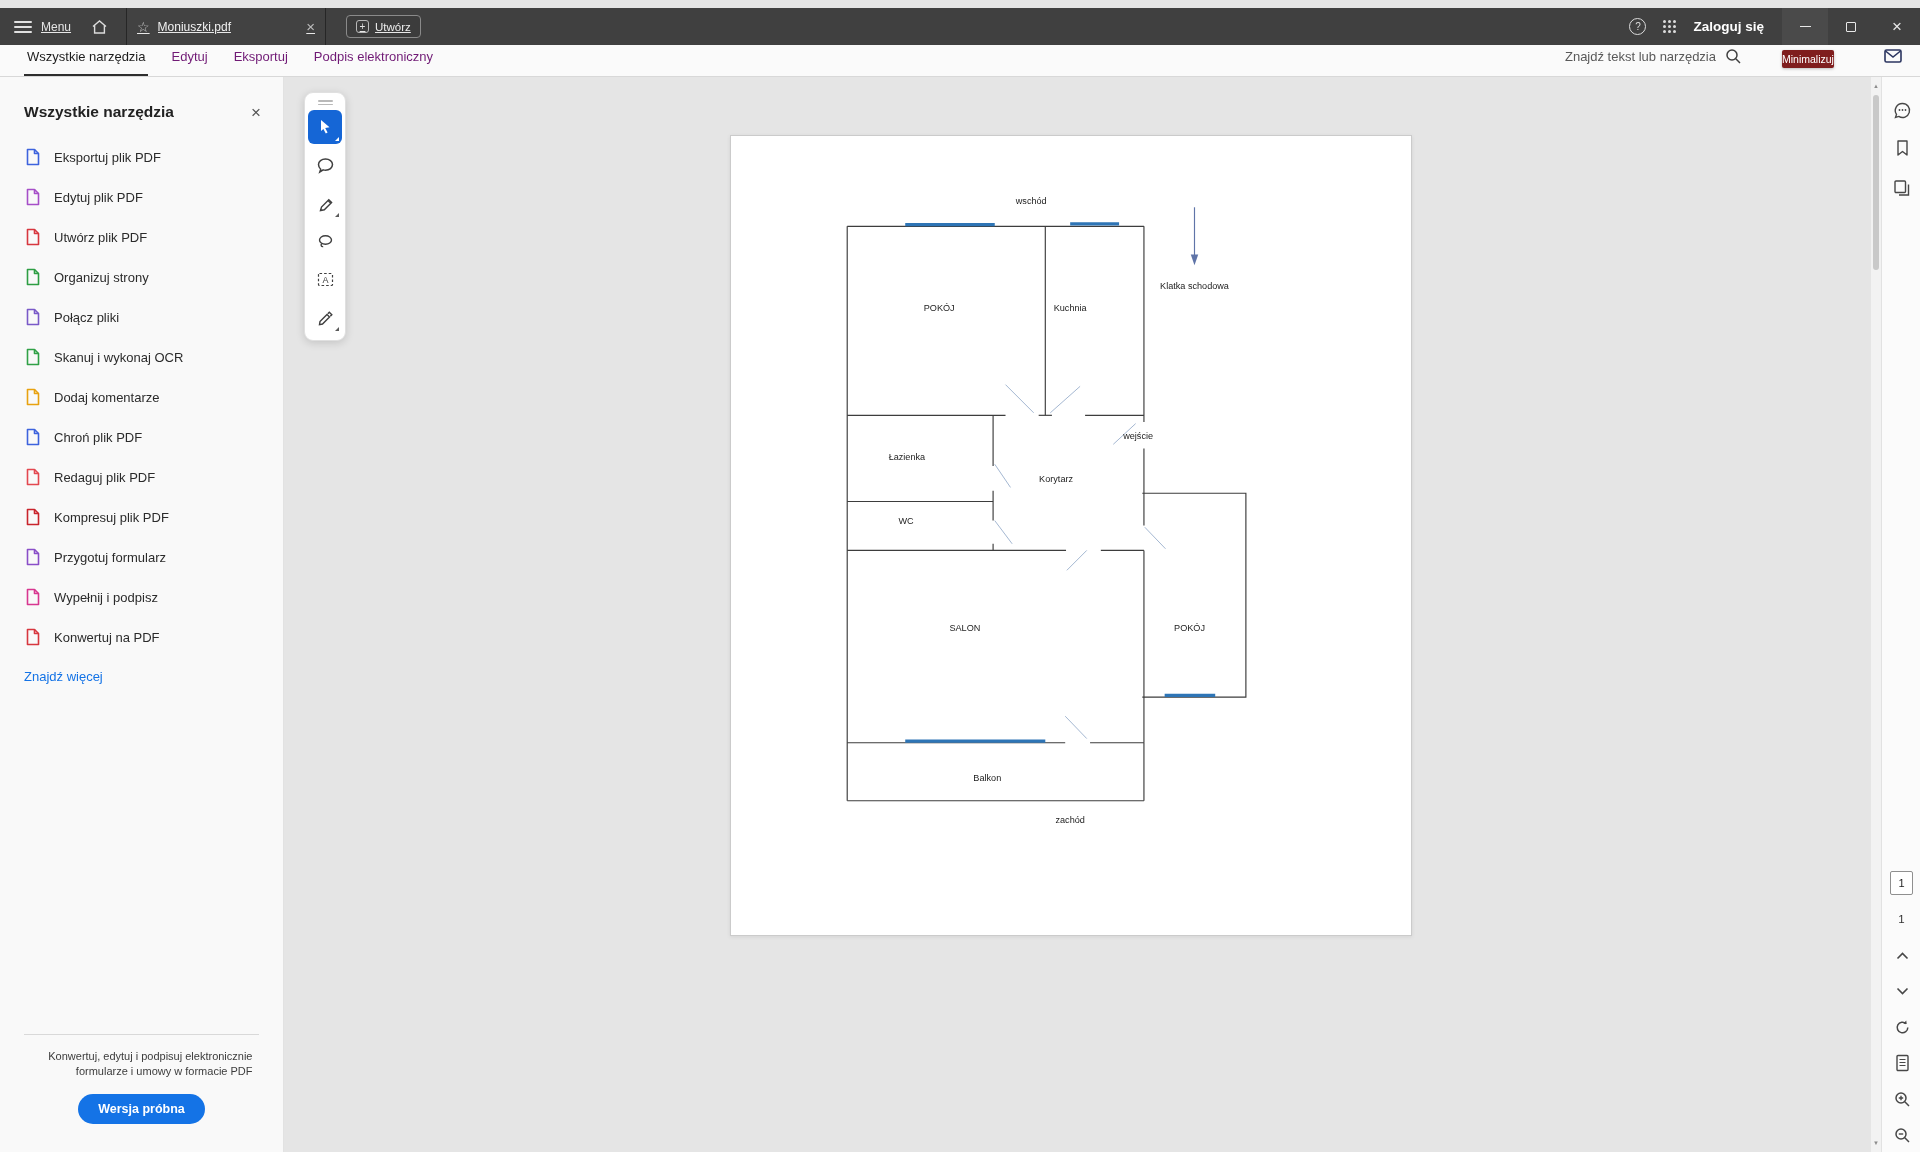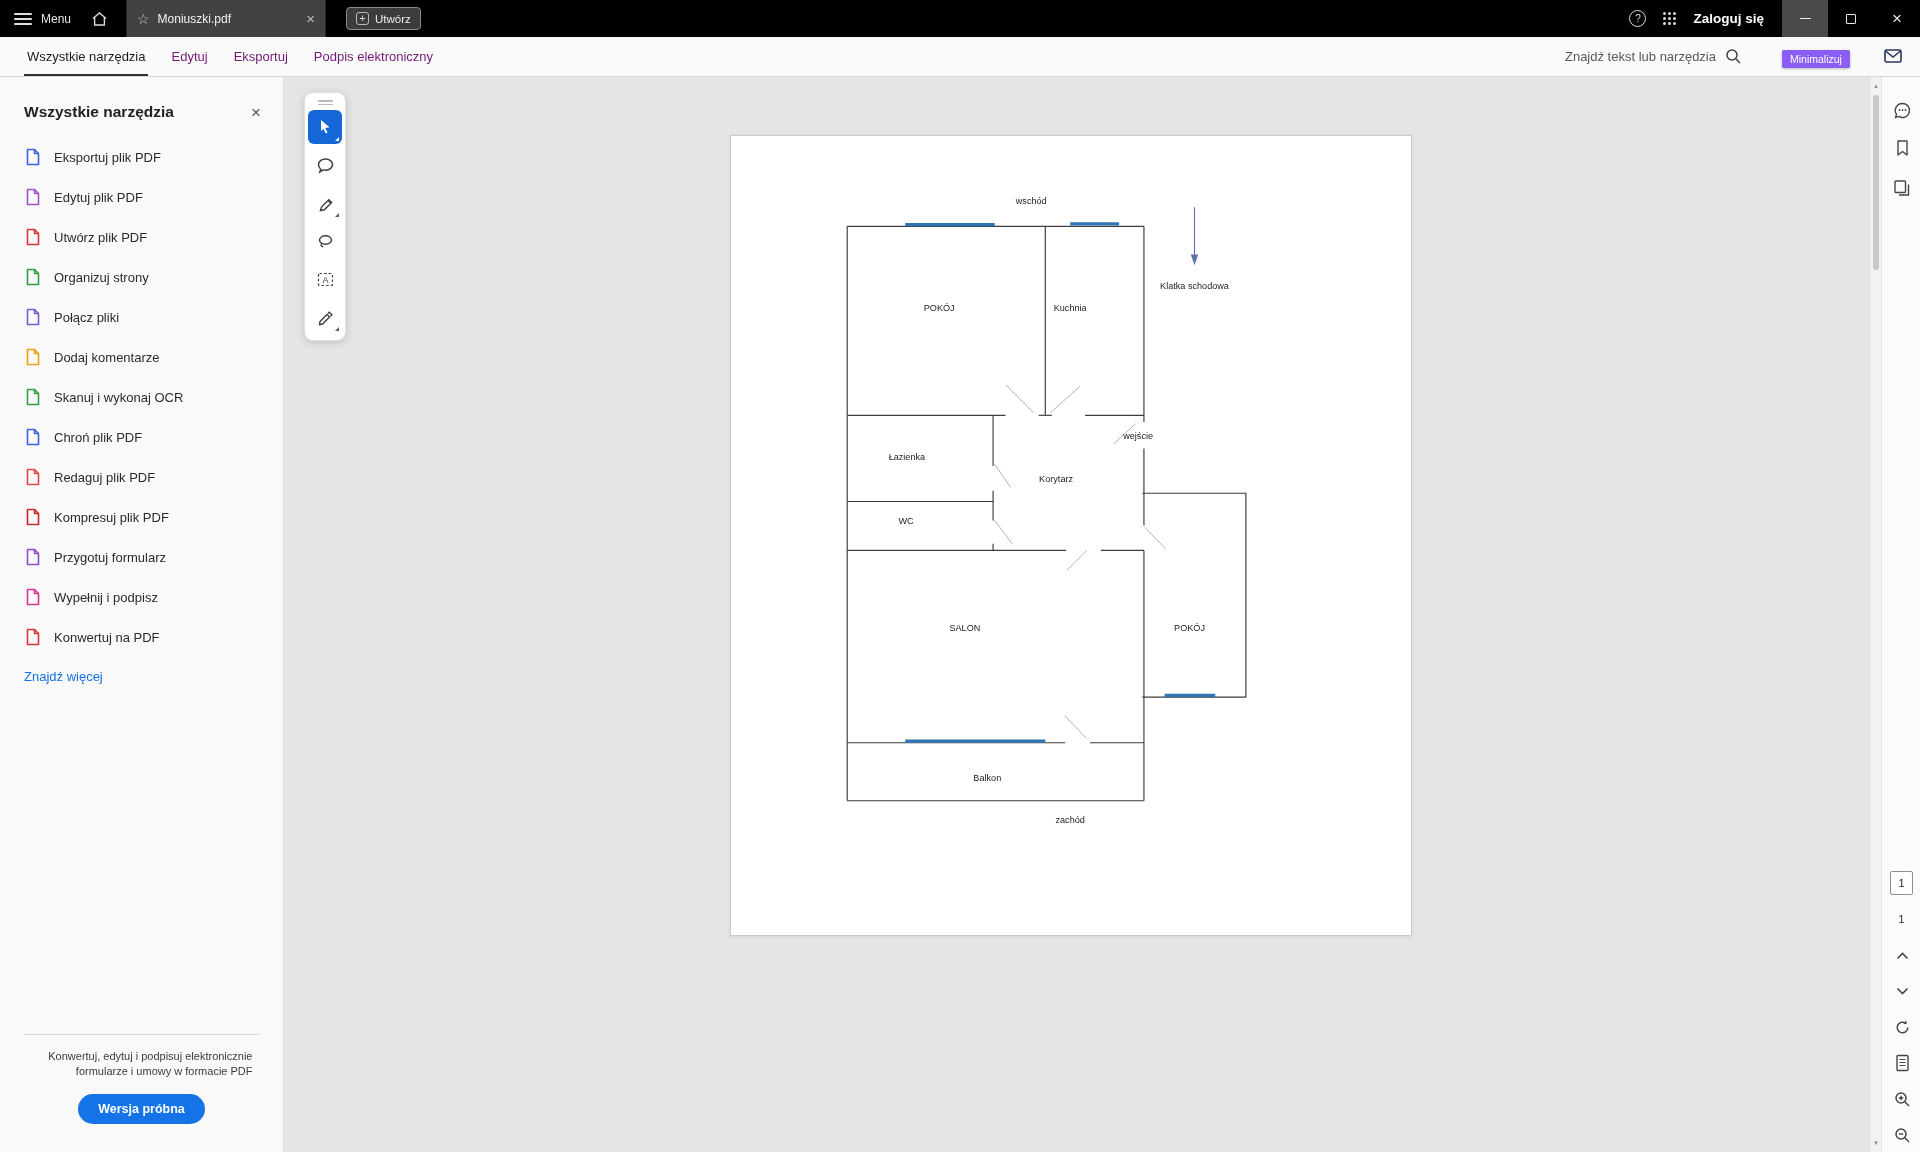--- a/index.html
+++ b/index.html
@@ -6,21 +6,21 @@
     --accent:#1473E6;
     --active-tool:#1566D6;
     --plan-window:#2E75B6;
   }
   *{margin:0;padding:0;box-sizing:border-box;}
   html,body{width:1920px;height:1152px;overflow:hidden;}
   body{font-family:"Liberation Sans","DejaVu Sans",sans-serif;background:#e5e5e5;}
   .app{position:relative;width:1920px;height:1152px;}
 
   
-  .titlebar{position:absolute;left:0;top:0;width:100%;height:37px;background:#000000;color:#e8e8e8;z-index:40;}
+  .titlebar{position:absolute;left:0;top:8px;width:100%;height:37px;background:#404040;color:#e8e8e8;z-index:40;text-decoration:underline;}
   .tb-left{display:flex;align-items:center;height:100%;}
   .hamburger{width:18px;height:12px;display:flex;flex-direction:column;justify-content:space-between;margin-left:14px;cursor:pointer;}
   .hamburger span{display:block;height:2px;background:#e0e0e0;border-radius:1px;}
   .menu-label{font-size:12px;margin-left:9px;color:#e4e4e4;}
   .home-btn{margin-left:20px;display:flex;align-items:center;}
   .doc-tab{margin-left:18px;height:37px;width:200px;display:flex;align-items:center;background:#424242;border-left:1px solid #262626;border-right:1px solid #262626;padding:0 10px;gap:8px;}
   .doc-tab .star{color:#c9c9c9;font-size:14px;line-height:1;}
   .doc-tab .tab-title{font-size:12px;color:#f1f1f1;flex:1;white-space:nowrap;overflow:hidden;}
   .doc-tab .tab-close{color:#bdbdbd;font-size:15px;line-height:1;cursor:pointer;}
   .create-tab{margin-left:20px;height:23px;display:flex;align-items:center;gap:6px;padding:0 9px;border:1px solid #8a8a8a;border-radius:4px;background:#3c3c3c;cursor:pointer;}
@@ -37,21 +37,21 @@
   .win-close-glyph{font-size:17px;color:#e8e8e8;line-height:1;}
 
   
   .ribbon{position:absolute;left:0;top:37px;width:100%;height:40px;background:#fafafa;border-bottom:1px solid #d8d8d8;z-index:30;}
   .ribbon-tabs{display:flex;align-items:stretch;height:100%;padding-left:14px;}
   .ribbon-tab{display:flex;align-items:center;padding:0 13px;font-size:13px;color:#701a75;cursor:pointer;position:relative;white-space:nowrap;}
   .ribbon-tab.active{color:#1b1b1b;}
   .ribbon-tab.active::after{content:"";position:absolute;left:10px;right:10px;bottom:0;height:2.5px;background:#2e2e2e;}
   .ribbon-search{position:absolute;right:178px;top:0;height:39px;display:flex;align-items:center;gap:9px;cursor:pointer;}
   .ribbon-search .search-label{font-size:13px;color:#595959;white-space:nowrap;}
-  .minimize-tooltip{position:absolute;left:1782px;top:50px;background:#8b5cf6;color:#fff;font-size:10.5px;padding:3px 8px;border-radius:2px;z-index:60;box-shadow:0 1px 3px rgba(0,0,0,.25);}
+  .minimize-tooltip{position:absolute;left:1782px;top:50px;background:#7f1d1d;color:#fff;font-size:10.5px;padding:3px 0;border-radius:2px;z-index:60;box-shadow:0 1px 3px rgba(0,0,0,.25);}
   .mail-btn{position:absolute;left:1884px;top:49px;z-index:45;cursor:pointer;}
 
   
   .tools-panel{position:absolute;left:0;top:77px;width:284px;bottom:0;background:#f9f9f9;border-right:1px solid #e2e2e2;z-index:20;}
   .panel-header{display:flex;align-items:center;justify-content:space-between;padding:26px 22px 0 24px;}
   .panel-title{font-size:15.5px;font-weight:bold;color:#222;}
   .panel-close{font-size:17px;color:#555;cursor:pointer;line-height:1;}
   .tools-list{margin-top:16px;}
   .tool-item{height:40px;display:flex;align-items:center;gap:12px;padding:0 24px;font-size:13px;color:#2b2b2b;cursor:pointer;}
   .tool-icon{display:flex;align-items:center;}
@@ -218,36 +218,36 @@
         <div class="tool-item">
       <span class="tool-icon" style="color: rgb(122, 90, 200);">
         <svg width="18" height="18" viewBox="0 0 18 18">
               <path d="M3.5 1.5 h7 l4 4 v11 h-11 z" fill="none" stroke="currentColor" stroke-width="1.6" stroke-linejoin="round"></path>
               <path d="M10.5 1.5 v4 h4" fill="none" stroke="currentColor" stroke-width="1.6" stroke-linejoin="round"></path>
             </svg>
       </span>
       <span class="tool-label">Połącz pliki</span>
     </div>
         <div class="tool-item">
+      <span class="tool-icon" style="color: rgb(49, 161, 71);">
+        <svg width="18" height="18" viewBox="0 0 18 18">
+              <path d="M3.5 1.5 h7 l4 4 v11 h-11 z" fill="none" stroke="currentColor" stroke-width="1.6" stroke-linejoin="round"></path>
+              <path d="M10.5 1.5 v4 h4" fill="none" stroke="currentColor" stroke-width="1.6" stroke-linejoin="round"></path>
+            </svg>
+      </span>
+      <span class="tool-label">Skanuj i wykonaj OCR</span>
+    </div>
+        <div class="tool-item">
       <span class="tool-icon" style="color: rgb(232, 162, 16);">
         <svg width="18" height="18" viewBox="0 0 18 18">
               <path d="M3.5 1.5 h7 l4 4 v11 h-11 z" fill="none" stroke="currentColor" stroke-width="1.6" stroke-linejoin="round"></path>
               <path d="M10.5 1.5 v4 h4" fill="none" stroke="currentColor" stroke-width="1.6" stroke-linejoin="round"></path>
             </svg>
       </span>
       <span class="tool-label">Dodaj komentarze</span>
-    </div>
-        <div class="tool-item">
-      <span class="tool-icon" style="color: rgb(49, 161, 71);">
-        <svg width="18" height="18" viewBox="0 0 18 18">
-              <path d="M3.5 1.5 h7 l4 4 v11 h-11 z" fill="none" stroke="currentColor" stroke-width="1.6" stroke-linejoin="round"></path>
-              <path d="M10.5 1.5 v4 h4" fill="none" stroke="currentColor" stroke-width="1.6" stroke-linejoin="round"></path>
-            </svg>
-      </span>
-      <span class="tool-label">Skanuj i wykonaj OCR</span>
     </div>
         <div class="tool-item">
       <span class="tool-icon" style="color: rgb(62, 99, 221);">
         <svg width="18" height="18" viewBox="0 0 18 18">
               <path d="M3.5 1.5 h7 l4 4 v11 h-11 z" fill="none" stroke="currentColor" stroke-width="1.6" stroke-linejoin="round"></path>
               <path d="M10.5 1.5 v4 h4" fill="none" stroke="currentColor" stroke-width="1.6" stroke-linejoin="round"></path>
             </svg>
       </span>
       <span class="tool-label">Chroń plik PDF</span>
     </div>

